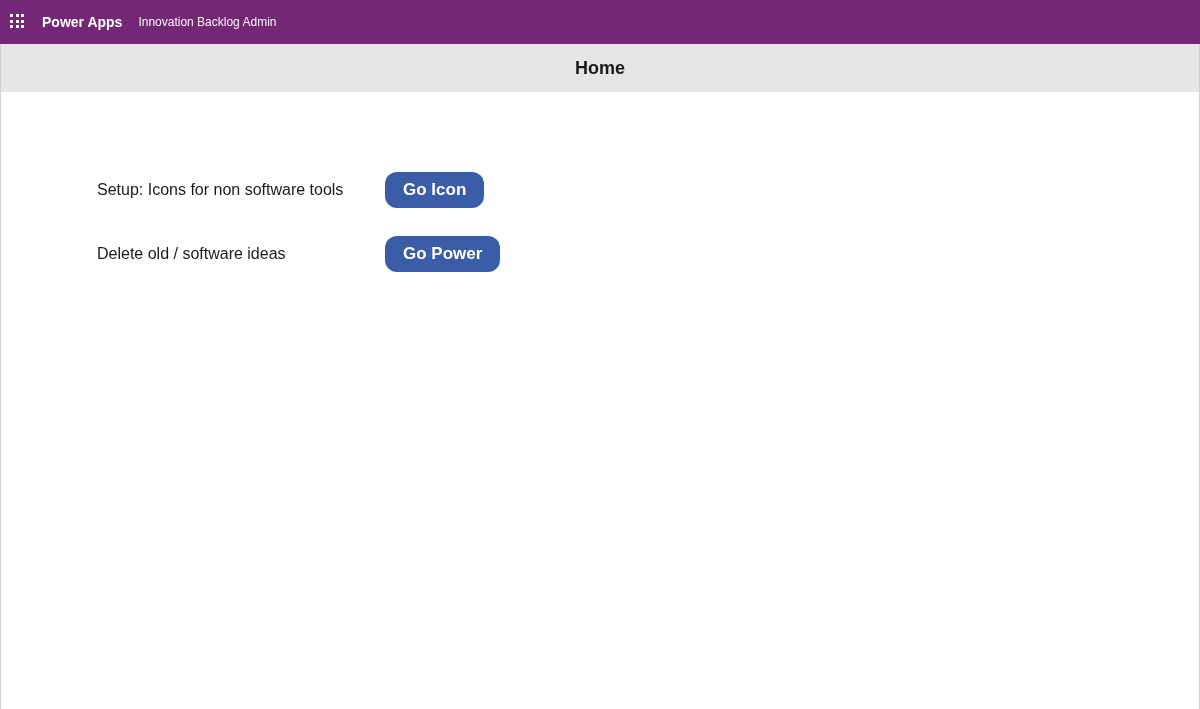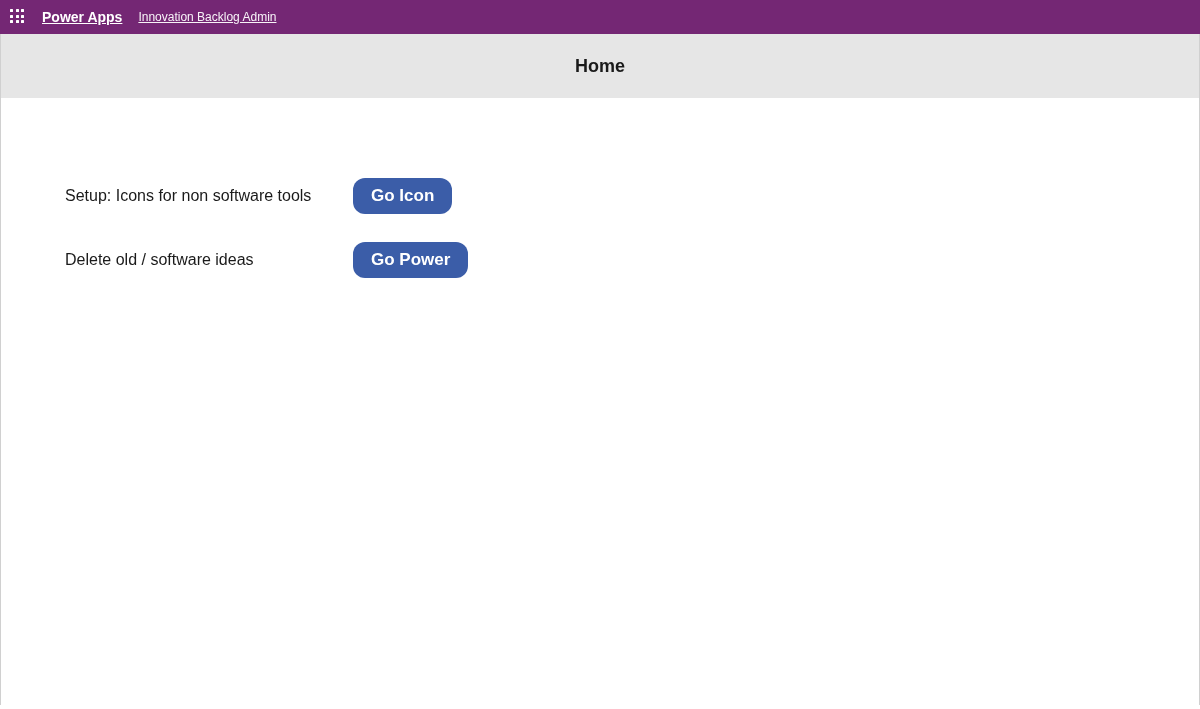--- a/index.html
+++ b/index.html
@@ -9,26 +9,25 @@
     }
     body {
       font-family: "Segoe UI", Tahoma, Geneva, Verdana, sans-serif;
       background: #ffffff;
       width: 1200px;
       height: 709px;
       overflow: hidden;
     }
     .top-header {
       background: #742774;
-      height: 34px;
+      height: 44px;
       display: flex;
       align-items: center;
       color: #ffffff;
       padding-left: 10px;
-      text-decoration: underline;
     }
     .waffle-icon {
       width: 16px;
       height: 16px;
       display: grid;
       grid-template-columns: repeat(3, 3px);
       grid-template-rows: repeat(3, 3px);
       gap: 2.5px;
       margin-right: 16px;
       cursor: pointer;
@@ -51,33 +50,33 @@
     }
     .app-frame {
       border-left: 1px solid #d0d0d0;
       border-right: 1px solid #d0d0d0;
       height: 671px;
       width: 1200px;
       background: #ffffff;
     }
     .page-header {
       background: #e6e6e6;
-      height: 64px;
+      height: 48px;
       display: flex;
       align-items: center;
       justify-content: center;
     }
     .page-title {
       font-size: 18px;
       font-weight: 600;
       color: #1a1a1a;
     }
     .content {
       padding-top: 80px;
-      padding-left: 64px;
+      padding-left: 96px;
     }
     .row {
       display: flex;
       align-items: center;
       margin-bottom: 28px;
     }
     .row-label {
       width: 288px;
       font-size: 16px;
       color: #1a1a1a;

